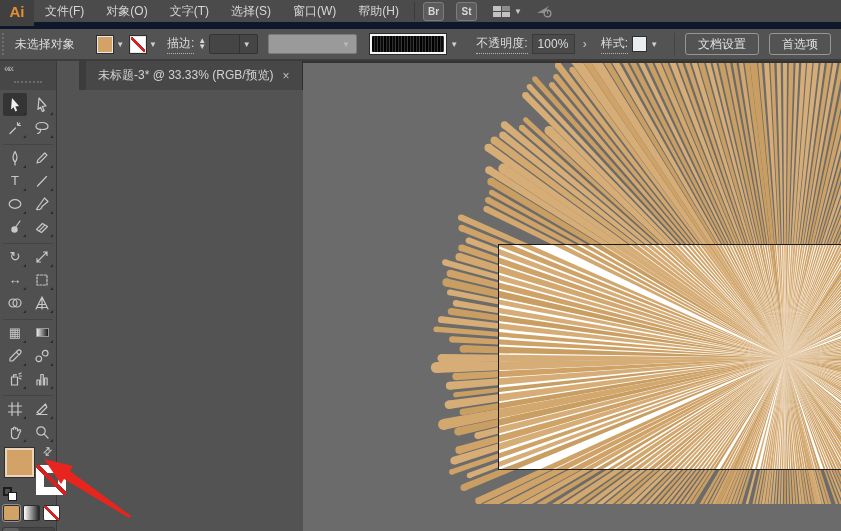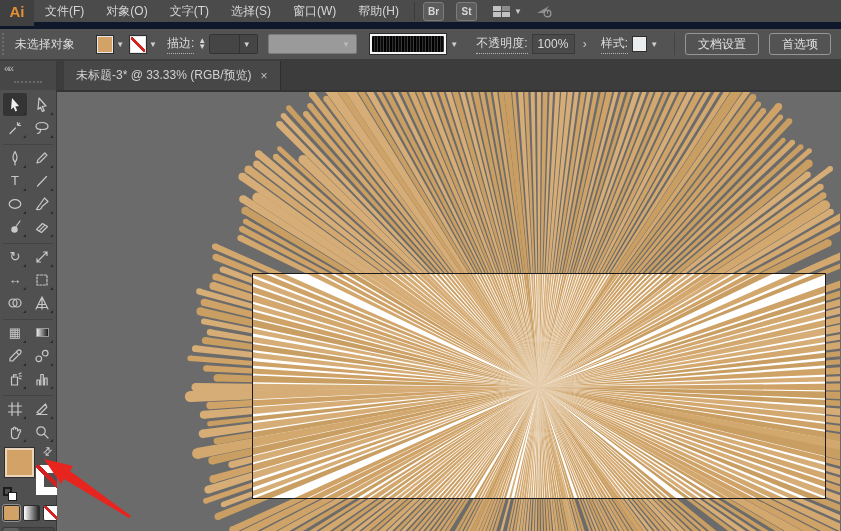--- a/index.html
+++ b/index.html
@@ -90,21 +90,21 @@
   .pm-btn { width:17px; height:16px; border:1px solid #2e2e2e; border-radius:2px; }
   .pm-color { background:#d2a266; outline:1px solid #8f8f8f; }
   .pm-grad { background:linear-gradient(90deg,#fff,#222); }
   .pm-none { background:#fff; position:relative; overflow:hidden; }
   .draw-modes { position:absolute; left:2px; top:84px; width:53px; height:20px; background:#454545;
                 border:1px solid #3a3a3a; border-radius:3px; display:flex; align-items:center; }
   .dm { width:16px; display:flex; justify-content:center; }
   .dm.on { background:#5f5f5f; height:100%; display:flex; align-items:center; border-radius:3px; }
 
   
-  .rightcol { flex:1; display:flex; flex-direction:column; min-width:0; }
+  .rightcol { flex:1; display:flex; min-width:0;margin-left:22px; }
   .tabbar { height:29px; background:#3c3c3c; display:flex; align-items:flex-end; }
   .doc-tab { height:29px; background:#474747; border-right:1px solid #2e2e2e; margin-left:7px;
              display:flex; align-items:center; padding:0 12px; color:#d2d2d2; font-size:12px; gap:9px; }
   .tab-close { color:#bdbdbd; font-size:12px; }
   .canvas { flex:1; position:relative; background:#6b6b6b; border-top:2px solid #333; overflow:hidden; }
   .canvas svg { position:absolute; left:0; top:0; }
 
   .annot { position:absolute; left:0; top:0; width:841px; height:531px; pointer-events:none; z-index:60; }
 </style>
 </head>

